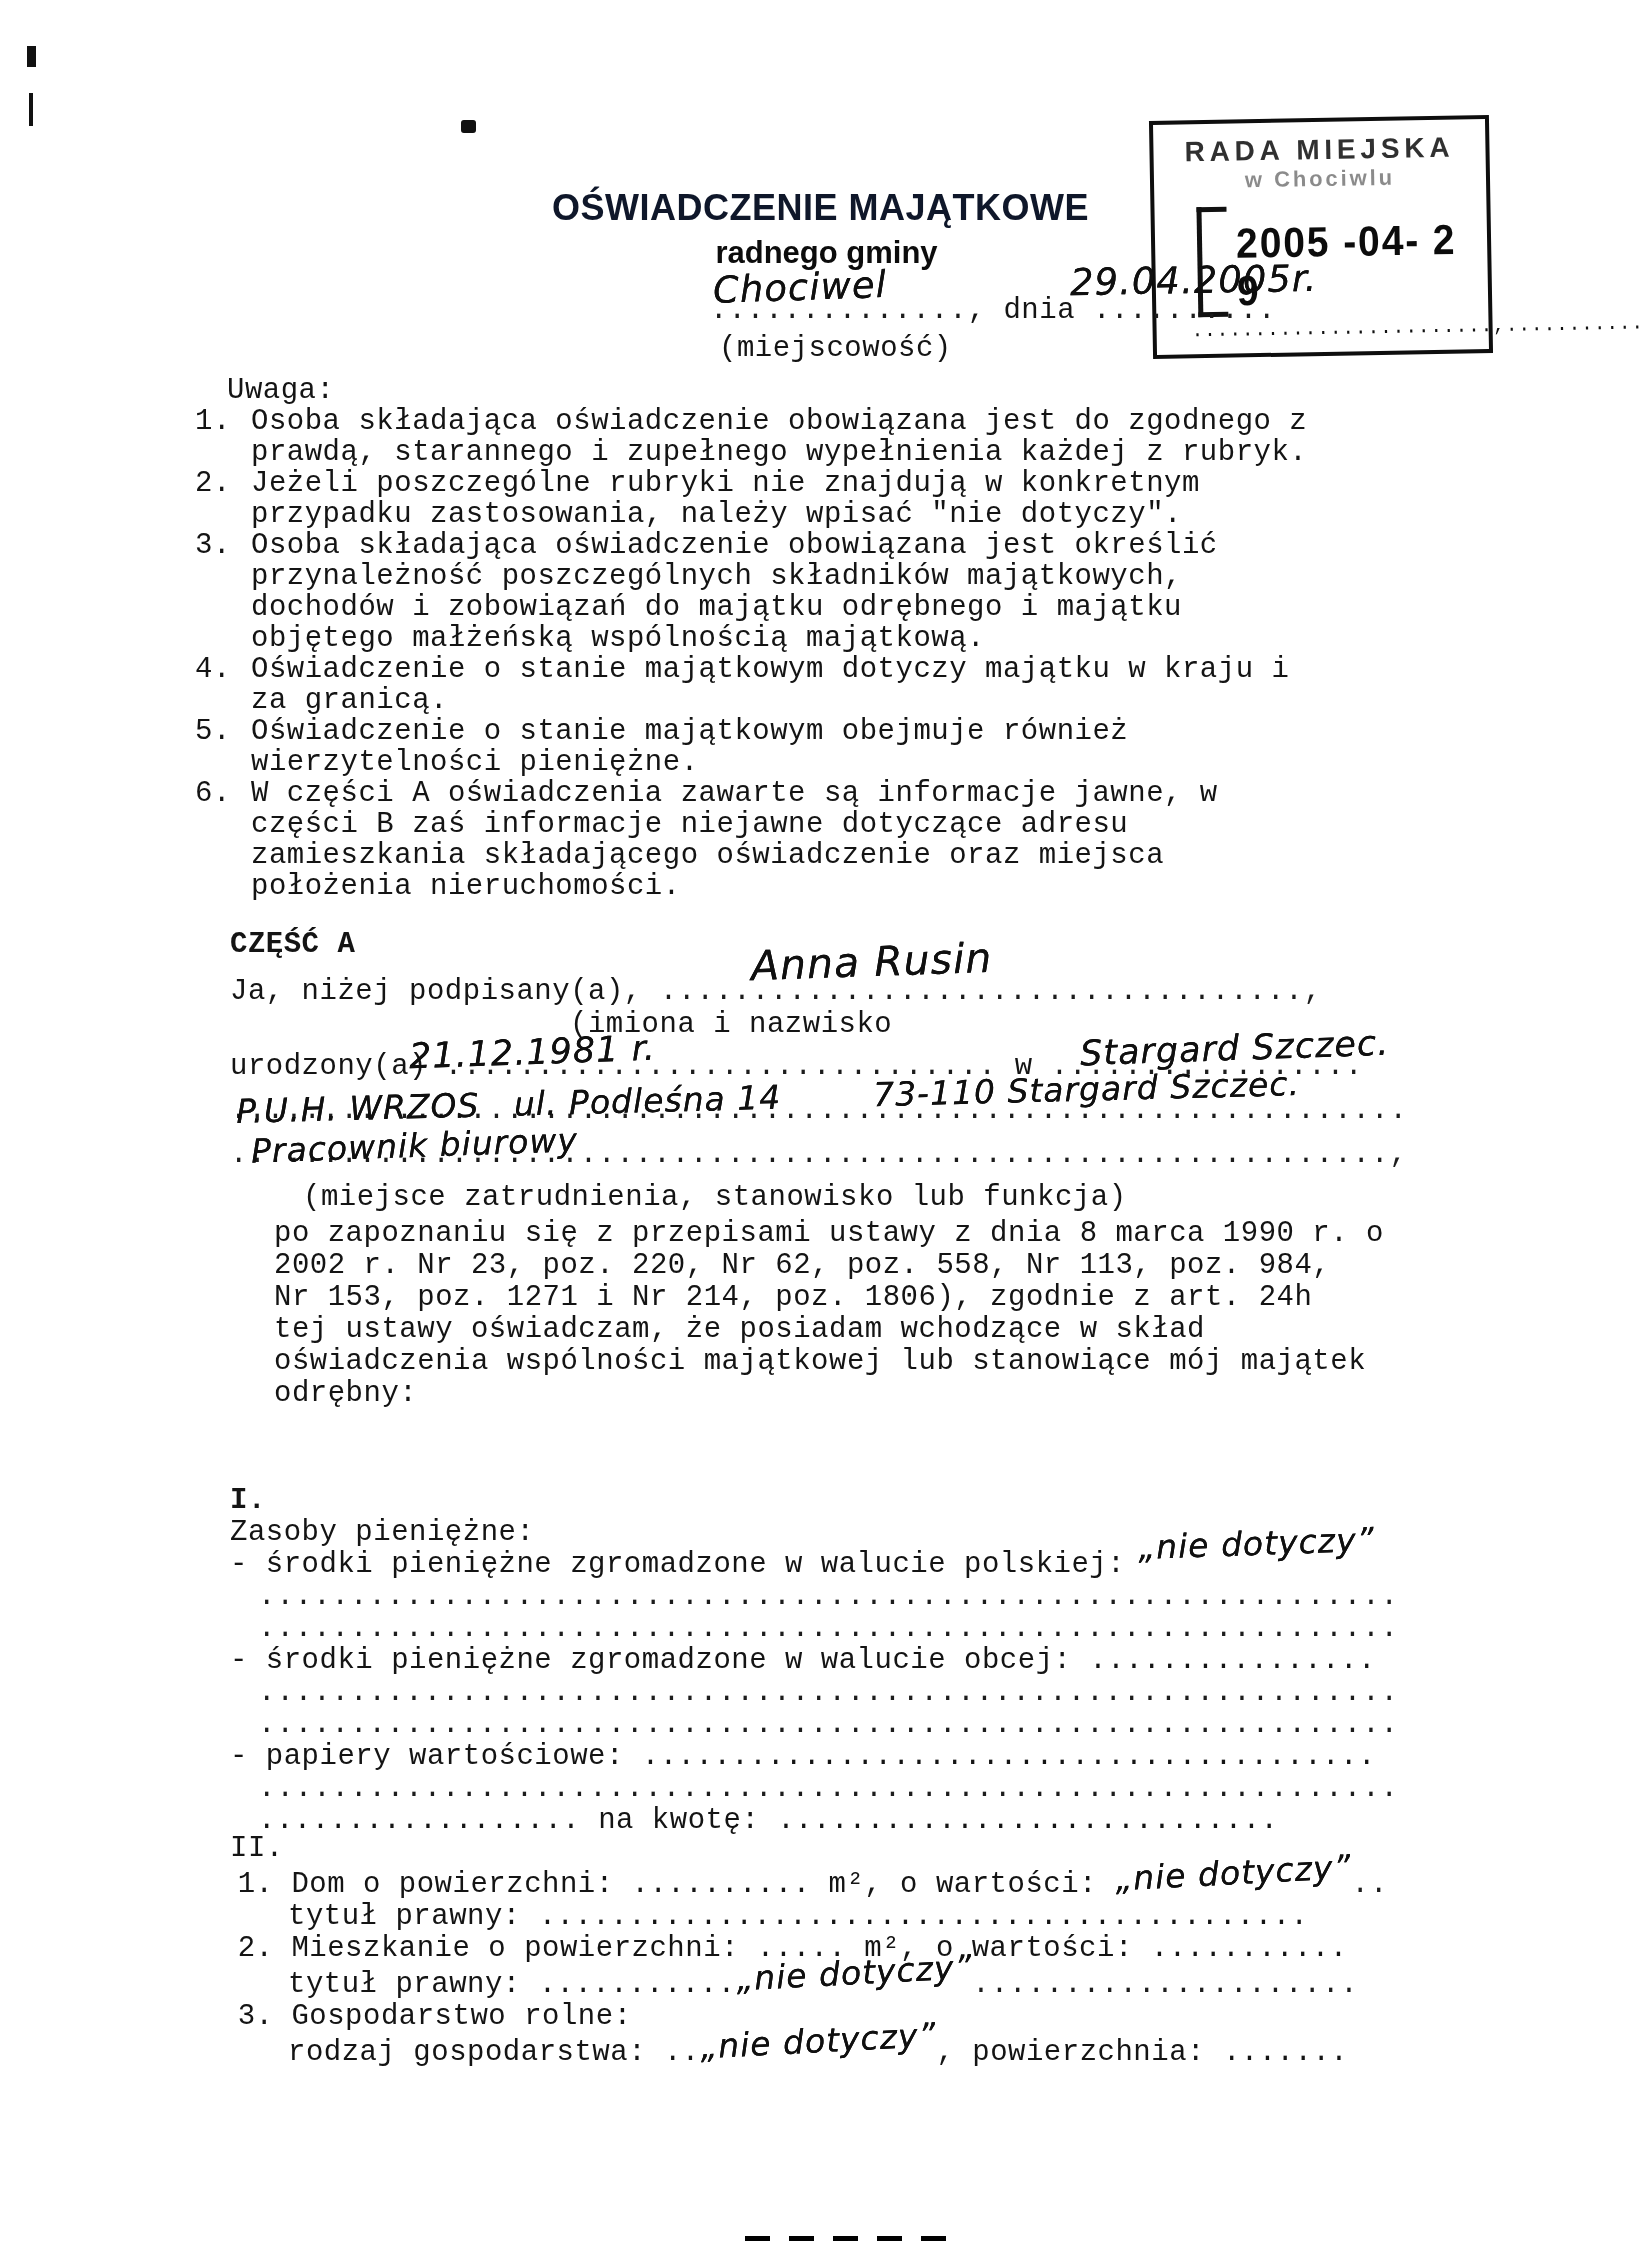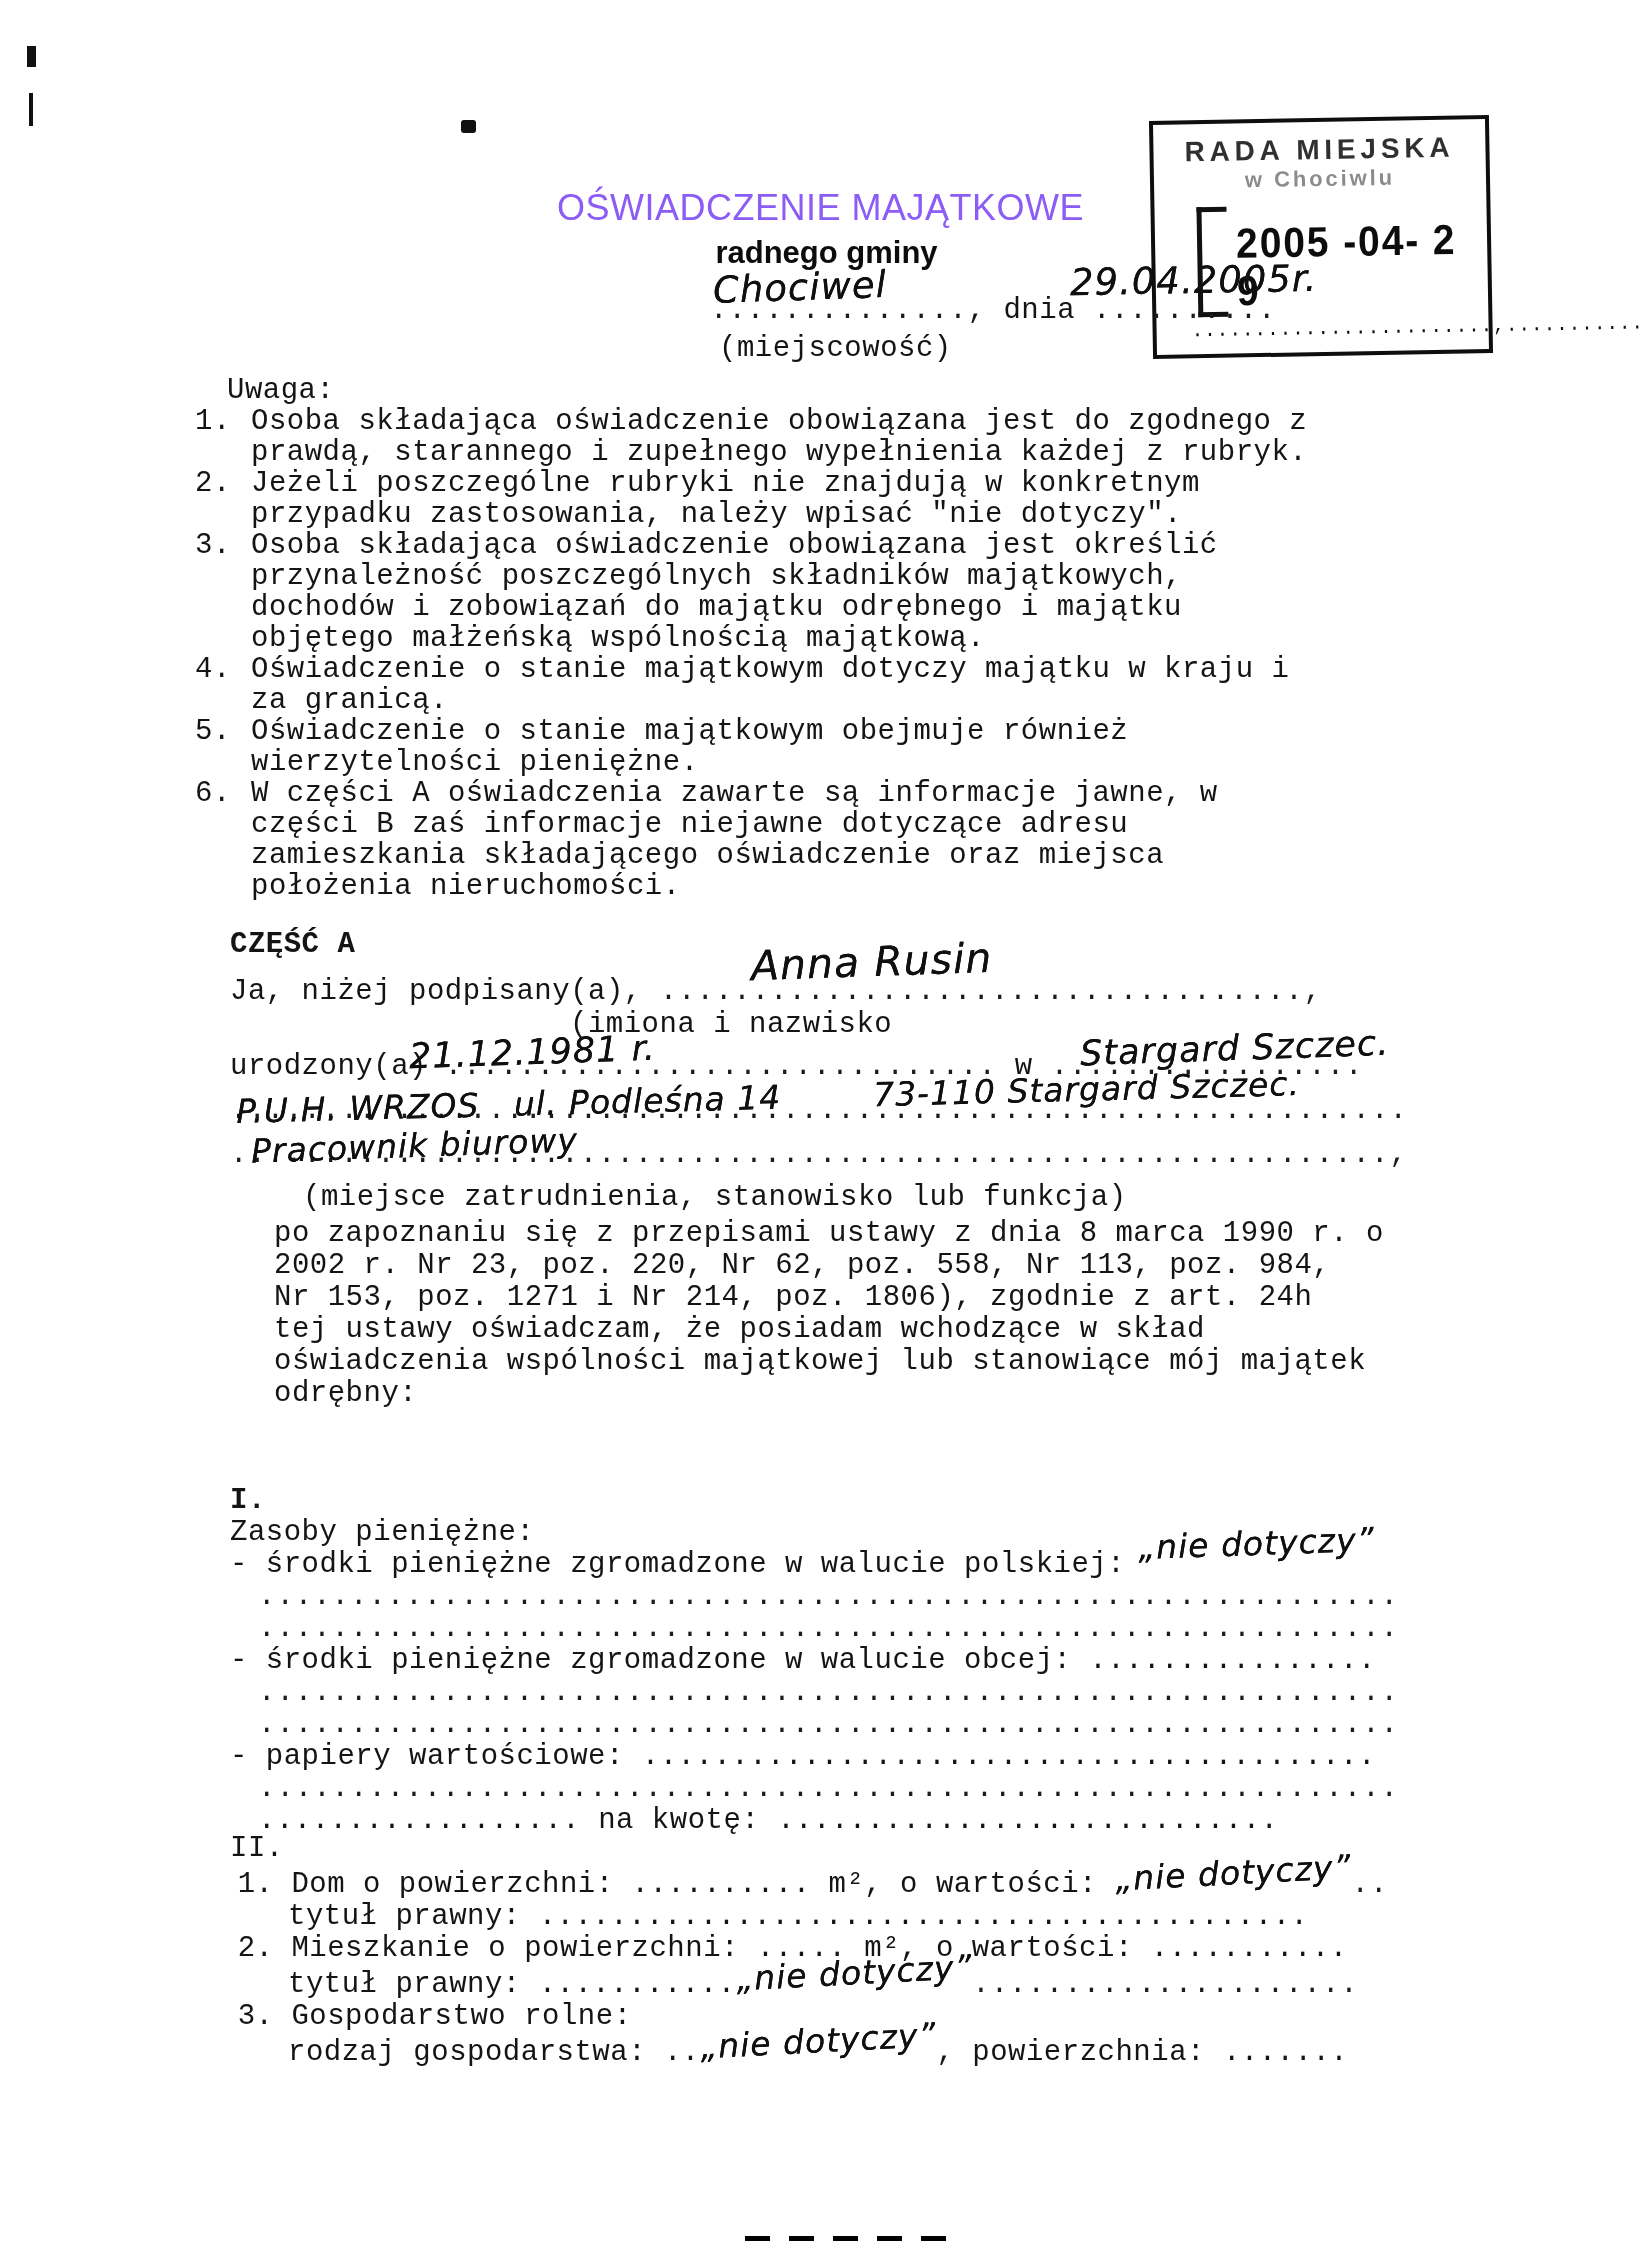--- a/index.html
+++ b/index.html
@@ -19,21 +19,21 @@
   .hw{
     font-family:"DejaVu Sans", sans-serif;
     font-style:italic;
     color:#101010;
     white-space:pre;
     letter-spacing:1px;
     text-shadow:0 0 0.5px #000;
   }
   
   .title-wrap{position:absolute;left:0;top:187px;width:1641px;text-align:center;z-index:2;}
-  .title{font-family:"Liberation Sans", sans-serif;font-weight:normal;font-size:36px;letter-spacing:0.5px;color:#8b5cf6;}
+  .title{font-family:"Liberation Sans", sans-serif;font-weight:bold;font-size:36px;letter-spacing:0.5px;color:#0f172a;}
   .subtitle{font-family:"Liberation Sans", sans-serif;font-weight:bold;font-size:31px;margin-top:5.8px;color:#0c0c0c;margin-left:12px;}
   .place-hw{position:absolute;left:713px;top:266px;font-size:37px;transform:rotate(-2deg);z-index:2;}
   .placeline{position:absolute;left:710px;top:295px;z-index:2;}
   .date-hw{position:absolute;left:1070px;top:259px;font-size:37px;transform:rotate(-1deg);z-index:3;}
   .place-caption{position:absolute;left:719px;top:332px;z-index:2;}
   
   .stamp{
     position:absolute;left:1151px;top:118px;width:340px;height:238px;
     border:4.8px solid #0e0e0e;box-sizing:border-box;
     transform:rotate(-1deg);

